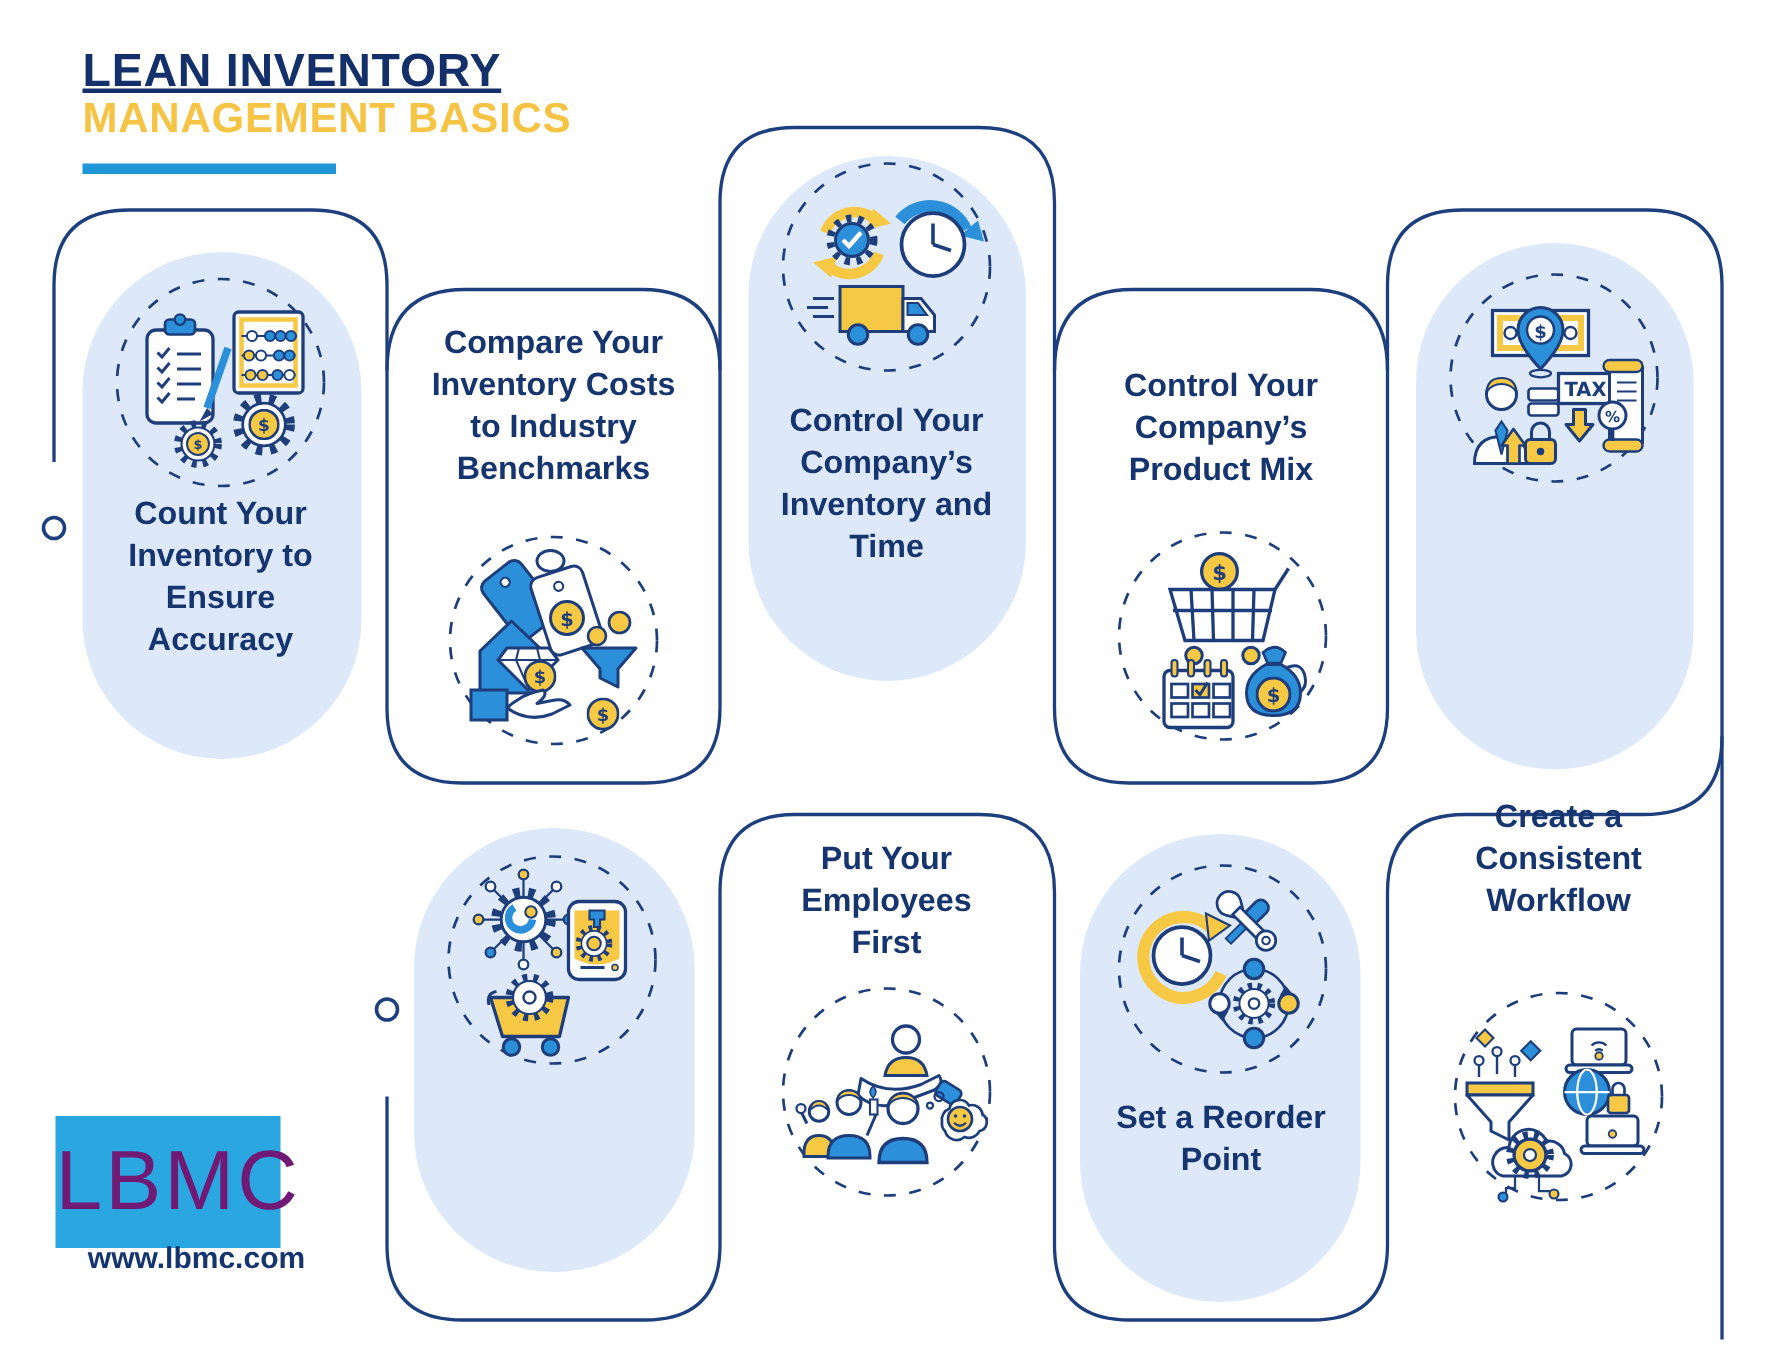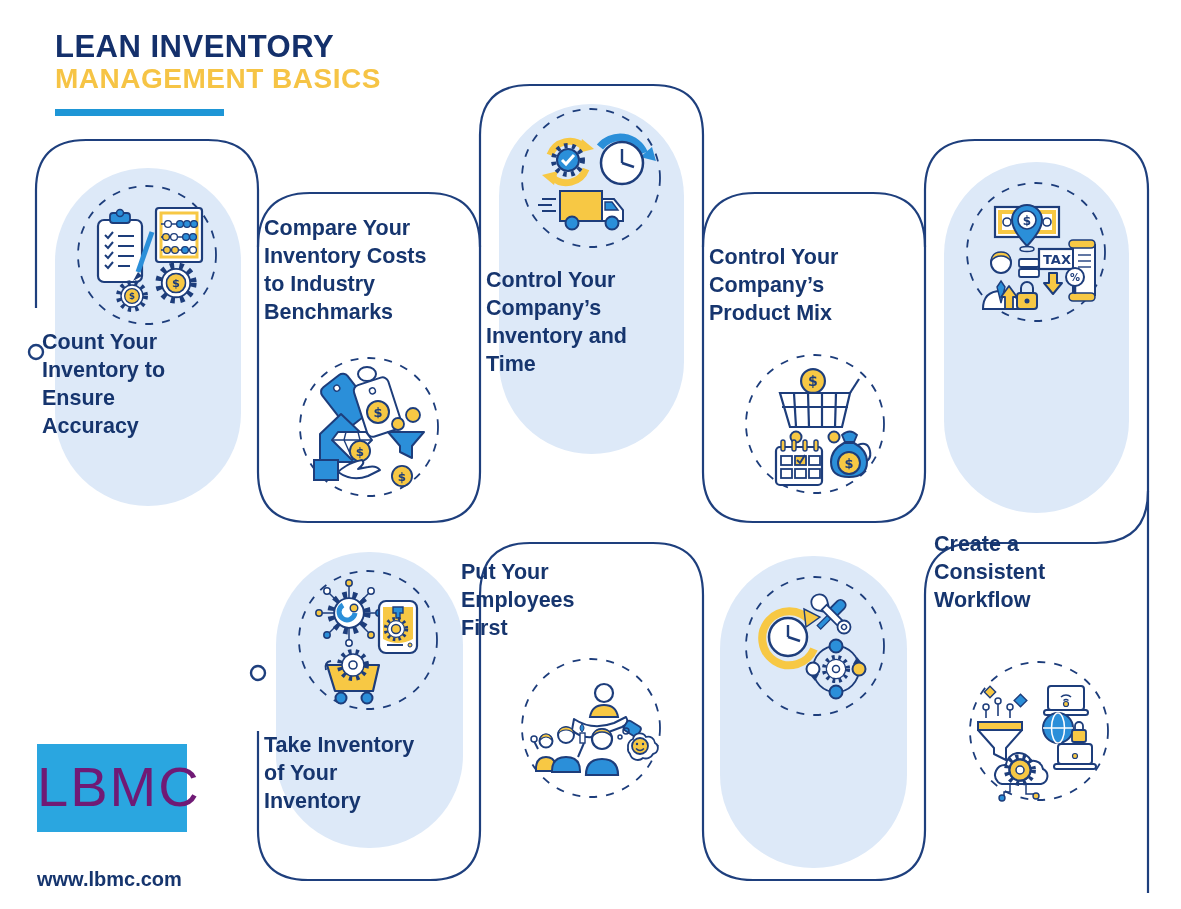--- a/index.html
+++ b/index.html
@@ -1,29 +1,29 @@
 <!DOCTYPE html>
 <html><head>
 <meta charset="utf-8">
 <style>
   html,body{margin:0;padding:0;background:#fff;}
   .canvas{position:relative;width:1181px;height:909px;background:#fff;overflow:hidden;
           font-family:"Liberation Sans", sans-serif;}
   .connector{position:absolute;left:0;top:0;pointer-events:none;}
   .title{position:absolute;left:55px;top:30px;line-height:1.1;letter-spacing:.5px;}
-  .title .l1{font-size:31px;font-weight:700;color:#14306b;}
+  .title .l1{font-size:31px;font-weight:700;color:#14306b;text-decoration:underline;}
   .title .l2{font-size:28px;font-weight:700;color:#f6c445;}
   .title-underline{position:absolute;left:55px;top:109px;width:169px;height:7px;background:#1e96d6;}
   .pill{position:absolute;background:#dde9f8;border-radius:93px;}
-  .card-text{position:absolute;width:210px;text-align:left;color:#16356e;
+  .card-text{position:absolute;width:210px;text-align:center;color:#16356e;
              font-size:21.5px;font-weight:700;line-height:28px;}
   .icon{position:absolute;width:150px;height:150px;}
   .logo{position:absolute;left:37px;top:744px;width:150px;height:88px;background:#2aa6e0;
         color:#701a75;font-size:56px;font-weight:400;letter-spacing:2px;text-align:center;line-height:86px;}
-  .website{position:absolute;left:37px;top:868px;width:188px;text-align:left;
+  .website{position:absolute;left:37px;top:828px;width:188px;text-align:center;
            color:#16356e;font-size:20px;font-weight:700;}
   svg text{font-family:"DejaVu Sans", sans-serif;}
 </style>
 </head>
 <body>
 
 <div class="canvas">
 
   <svg width="0" height="0" style="position:absolute">
     <defs>
@@ -65,22 +65,22 @@
   <div class="pill" style="left:55px;top:168px;width:186px;height:338px"></div>
   <div class="pill" style="left:499px;top:104px;width:185px;height:350px"></div>
   <div class="pill" style="left:944px;top:162px;width:185px;height:351px"></div>
   <div class="pill" style="left:276px;top:552px;width:187px;height:296px"></div>
   <div class="pill" style="left:720px;top:556px;width:187px;height:312px"></div>
 
   <div class="card-text" style="left:42px;top:328px">Count Your<br>Inventory to<br>Ensure<br>Accuracy</div>
   <div class="card-text" style="left:264px;top:214px">Compare Your<br>Inventory Costs<br>to Industry<br>Benchmarks</div>
   <div class="card-text" style="left:486px;top:266px">Control Your<br>Company’s<br>Inventory and<br>Time</div>
   <div class="card-text" style="left:709px;top:243px">Control Your<br>Company’s<br>Product Mix</div>
-  <div class="card-text" style="left:264px;top:731px">Take Inventory<br>of Your<br>Inventory</div>
-  <div class="card-text" style="left:461px;top:558px">Put Your<br>Employees<br>First</div>
+  <div class="card-text" style="left:486px;top:558px">Put Your<br>Employees<br>First</div>
+  <div class="card-text" style="left:709px;top:731px">Set a Reorder<br>Point</div>
   <div class="card-text" style="left:934px;top:530px">Create a<br>Consistent<br>Workflow</div>
 
   <svg class="icon" style="left:72px;top:180px" viewBox="0 0 150 150">
     <use href="#dashring" width="150" height="150"></use>
     <g>
       <rect x="84" y="28" width="46" height="54" rx="3" fill="#fff" stroke="#1d3d7b" stroke-width="2.2"></rect>
       <rect x="89" y="33" width="36" height="44" fill="none" stroke="#f7c844" stroke-width="3"></rect>
       <g stroke="#1d3d7b" stroke-width="1.3">
         <line x1="89" y1="44" x2="125" y2="44"></line>
           <line x1="89" y1="57" x2="125" y2="57"></line>

